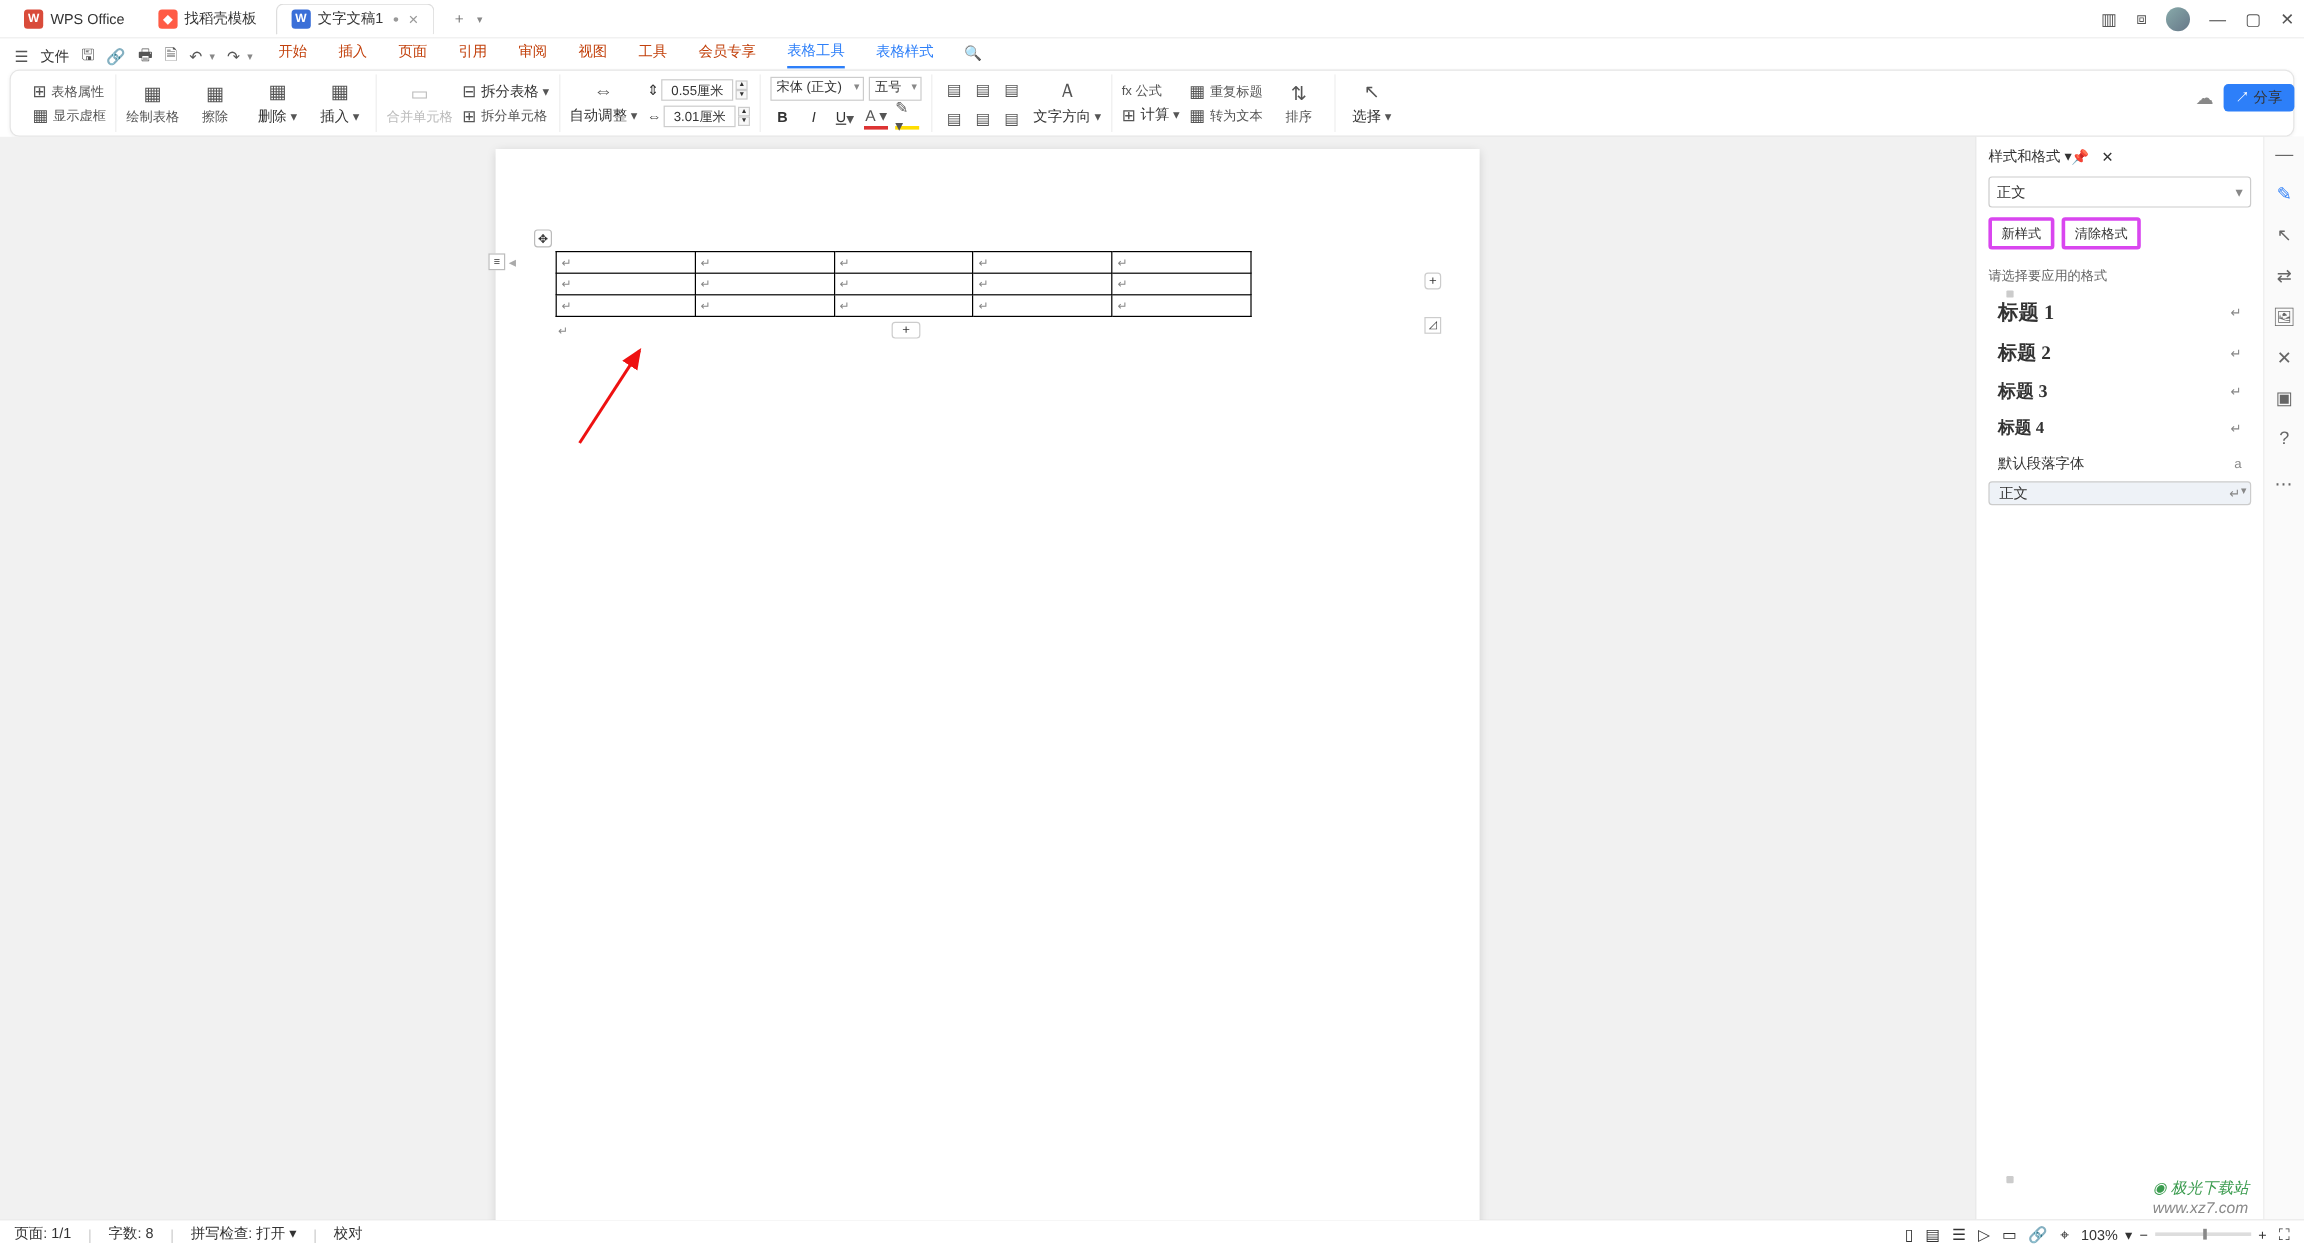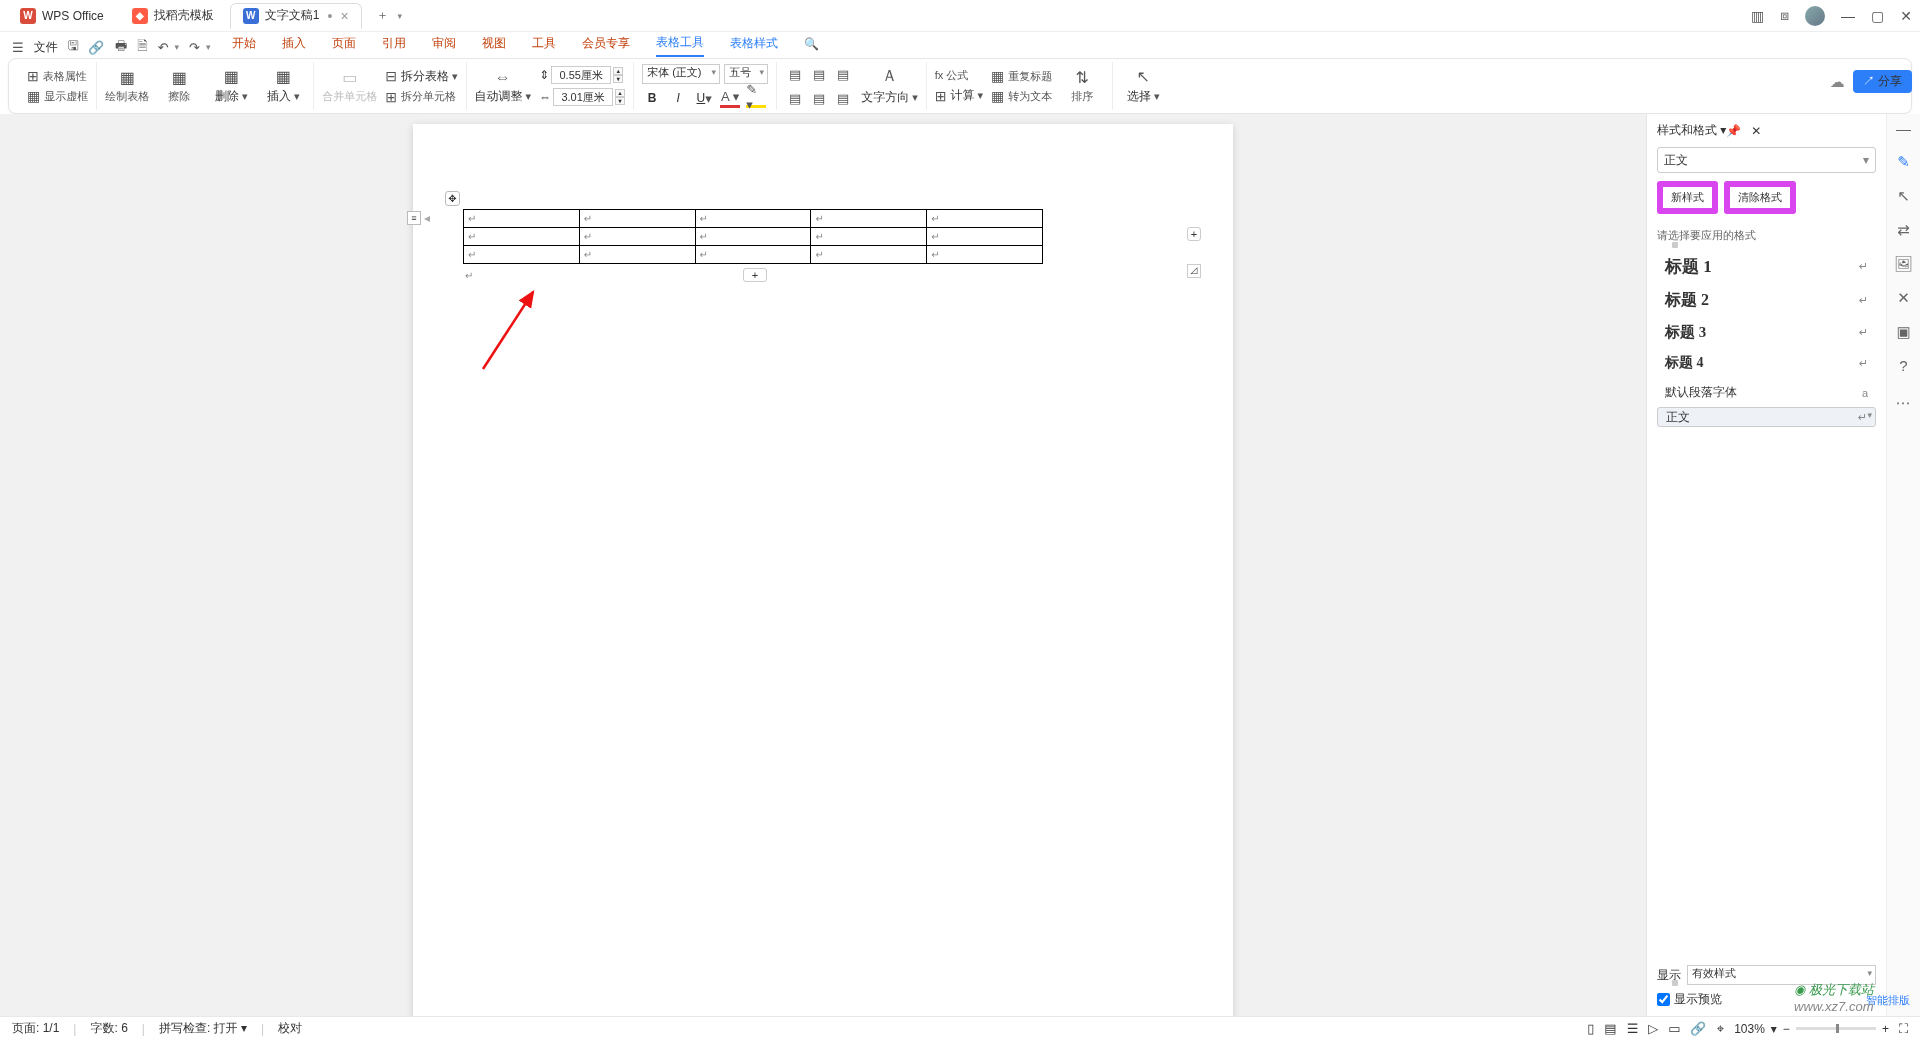--- a/index.html
+++ b/index.html
@@ -63,21 +63,21 @@
 .para{margin-top:6px;font-size:10px;color:#888;margin-left:2px}
 .arrow{position:absolute;left:65px;top:160px;pointer-events:none}
 
 .rpanel{width:240px;background:#fff;border-left:1px solid #e5e5e5;display:flex;flex-direction:column;padding:8px 10px}
 .rp-head{display:flex;align-items:center;margin-bottom:8px}
 .rp-title{font-size:12px;color:#333}
 .rp-icons{display:flex;gap:10px;color:#888}
 .rp-sel{border:1px solid #ccc;border-radius:3px;height:26px;padding:4px 6px;margin-bottom:8px;position:relative}
 .rp-sel::after{content:"▾";position:absolute;right:6px;top:5px;color:#888}
 .rp-btns{display:flex;gap:6px;margin-bottom:8px}
-.rp-btns span{border:6px solid #d946ef;padding:3px 8px;border-radius:3px;font-size:11px}
+.rp-btns span{border:3px solid #d946ef;padding:3px 8px;border-radius:3px;font-size:11px}
 .rp-sub{font-size:11px;color:#666;margin:6px 0}
 .rp-list{display:flex;flex-direction:column}
 .rp-item{display:flex;justify-content:space-between;align-items:center;padding:6px 8px;border-radius:3px}
 .rp-item.sel{background:#eef2f7}
 .rp-item .nm{font-size:15px;font-weight:bold;font-family:"SimSun"}
 .rp-item .nm.small{font-size:12px;font-weight:normal}
 .rp-item .ret{color:#888;font-size:11px}
 .rp-foot{margin-top:auto;display:flex;flex-direction:column;gap:6px}
 .rp-show{display:flex;align-items:center;gap:6px}
 .chk{display:flex;align-items:center;gap:4px;font-size:11px}
@@ -392,31 +392,20 @@
           </div>
         <div class="rp-item">
             <span class="nm small">默认段落字体</span>
             <span class="ret">a</span>
           </div>
         <div class="rp-item sel">
             <span class="nm small">正文</span>
             <span class="ret">↵</span>
           </div>
       </div>
-      <div class="rp-foot">
-        <div class="rp-show">
-          <span>显示</span>
-          <div class="sel" style="flex:1">有效样式</div>
-        </div>
-        <label class="chk">
-            <input type="checkbox" checked="" style=""> 
-            <span>显示预览</span>
-          </label>
-        <span class="rp-link">智能排版</span>
-      </div>
     </div>
 
     <div class="sidebar">
       <span class="si">—</span>
       <span class="si active">✎</span>
       <span class="si">↖</span>
       <span class="si">⇄</span>
       <span class="si">🖼</span>
       <span class="si">✕</span>
       <span class="si">▣</span>
@@ -424,21 +413,21 @@
       <span class="si dots">⋯</span>
     </div>
 
     <span class="scrolldot"></span>
     <span class="scrolldot2"></span>
   </div>
 
   <div class="status">
     <span>页面: 1/1</span>
       <span class="sep">|</span>
-    <span>字数: 6</span>
+    <span>字数: 8</span>
       <span class="sep">|</span>
     <span><span>拼写检查: 打开</span> ▾</span>
       <span class="sep">|</span>
     <span>校对</span>
     <div class="right">
       <span class="ico">▯</span>
       <span class="ico">▤</span>
       <span class="ico">☰</span>
       <span class="ico">▷</span>
       <span class="ico">▭</span>

